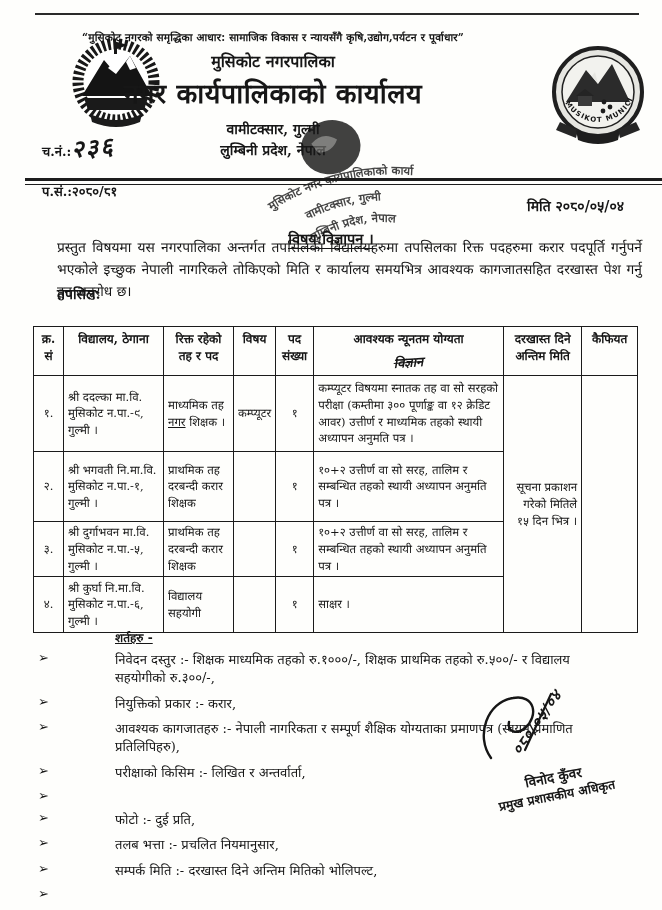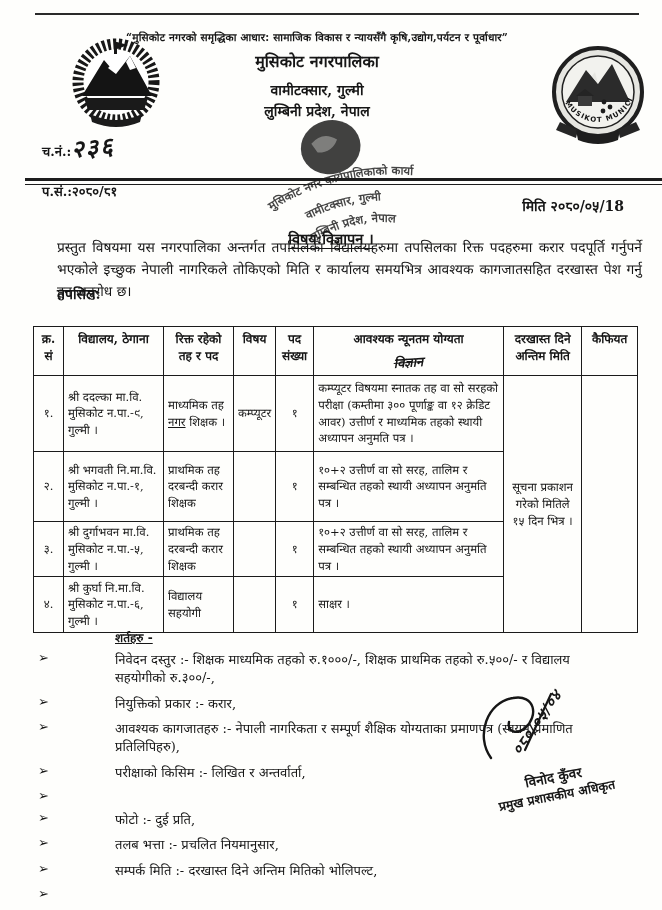--- a/index.html
+++ b/index.html
@@ -4,21 +4,21 @@
 <style>
   * { margin:0; padding:0; box-sizing:border-box; }
   html,body { background:#e9e9e9; }
   body { font-family:"DejaVu Serif","Liberation Serif",serif; color:#161616; }
   .page { position:relative; width:662px; height:910px; margin:0 auto; background:#fefefc; overflow:hidden;
           box-shadow:0 0 4px rgba(0,0,0,.25); }
 
   .topline { position:absolute; left:35px; top:13px; width:604px; height:2px; background:#2a2a2a; }
 
   
-  .hdr { position:absolute; left:0; top:30px; width:546px; text-align:center;margin-left:44px; }
+  .hdr { position:absolute; left:0; top:30px; width:546px; text-align:center; }
   .slogan { font-size:10.5px; font-weight:bold; letter-spacing:.2px; }
   .muni   { font-size:16px;  font-weight:bold; margin-top:6px; }
   .office { font-size:27px;  font-weight:bold; margin-top:2px; letter-spacing:.5px; }
   .addr1  { font-size:14px;  font-weight:bold; margin-top:8px; }
   .addr2  { font-size:14px;  font-weight:bold; margin-top:2px; }
 
   .refblock { position:absolute; left:42px; top:130px; font-size:13px; font-weight:bold; }
   .ref-hand { font-size:24px; font-style:italic; display:inline-block; transform:rotate(-5deg); letter-spacing:2px; }
   .dispatch { margin-top:19px; }
 
@@ -38,21 +38,21 @@
   
   table.vac { position:absolute; left:33px; top:326px; border-collapse:collapse; table-layout:fixed;
               font-size:11.5px; line-height:1.45; }
   table.vac td, table.vac th { border:1.4px solid #1b1b1b; padding:2px 4px; vertical-align:middle; overflow:hidden; }
   table.vac th { font-weight:bold; font-size:12px; vertical-align:top; padding-top:4px; }
   tr.hrow { height:48px; } tr.r0 { height:76px; } tr.r1 { height:70px; } tr.r2 { height:52px; } tr.r3 { height:56px; }
   td.sn { text-align:center; vertical-align:top; padding-top:5px; }
   td.school, td.level { text-align:left; }
   td.subj, td.cnt { text-align:center; }
   td.qual { }
-  td.deadline { text-align:center; vertical-align:middle; }
+  td.deadline { text-align:right; vertical-align:middle; }
   .u { text-decoration:underline; }
   .vigyan { display:block; margin-top:6px; font-style:italic; font-weight:bold; font-size:13px;
             transform:rotate(-4deg); text-decoration:line-through; }
 
   .shart { position:absolute; left:115px; top:629px; font-size:12px; font-weight:bold; text-decoration:underline; }
 
   .conds { position:absolute; left:38px; top:650px; width:585px; font-size:13px; }
   .cond { position:relative; padding-left:77px; margin-bottom:7.5px; min-height:14px; }
   .cond .bullet { position:absolute; left:0; top:0; font-size:13px; }
 
@@ -107,20 +107,21 @@
       <textPath href="#arcB" startOffset="8%">MUSIKOT MUNICIPALITY</textPath>
     </text>
     <path d="M12,78 L30,86 L28,94 L8,86 Z" fill="#262626"></path>
     <path d="M88,78 L70,86 L72,94 L92,86 Z" fill="#262626"></path>
     <path d="M28,86 Q50,96 72,86 L70,96 Q50,104 30,96 Z" fill="#1e1e1e"></path>
   </svg>
 
   <div class="hdr">
     <div class="slogan">“मुसिकोट नगरको समृद्धिका आधार: सामाजिक विकास र न्यायसँगै कृषि,उद्योग,पर्यटन र पूर्वाधार”</div>
     <div class="muni">मुसिकोट नगरपालिका</div>
+    <div class="office">नगर कार्यपालिकाको कार्यालय</div>
     <div class="addr1">वामीटक्सार, गुल्मी</div>
     <div class="addr2">लुम्बिनी प्रदेश, नेपाल</div>
   </div>
 
   <div class="refblock">
     <div>
       <span>च.नं.:</span><span class="ref-hand">२३६</span>
     </div>
     <div class="dispatch">प.सं.:२०८०/८१</div>
   </div>
@@ -139,21 +140,21 @@
       <textPath href="#st1" startOffset="2%">मुसिकोट नगर कार्यपालिकाको कार्यालय</textPath>
     </text>
     <text font-size="11.5" font-weight="bold" fill="#1c1c1c">
       <textPath href="#st2" startOffset="16%">वामीटक्सार, गुल्मी</textPath>
     </text>
     <text font-size="11.5" font-weight="bold" fill="#1c1c1c">
       <textPath href="#st3" startOffset="8%">लुम्बिनी प्रदेश, नेपाल</textPath>
     </text>
   </svg>
 
-  <div class="dateline">मिति २०८०/०५/18</div>
+  <div class="dateline">मिति २०८०/०५/०४</div>
 
   <div class="subject">
     <span>विषय:विज्ञापन ।</span>
   </div>
 
   <p class="bodytext">प्रस्तुत विषयमा यस नगरपालिका अन्तर्गत तपसिलका विद्यालयहरुमा तपसिलका रिक्त पदहरुमा करार पदपूर्ति गर्नुपर्ने भएकोले इच्छुक नेपाली नागरिकले तोकिएको मिति र कार्यालय समयभित्र आवश्यक कागजातसहित दरखास्त पेश गर्नु हुन अनुरोध छ।</p>
 
   <div class="tapasil">तपसिल:</div>
 
   <table class="vac">

